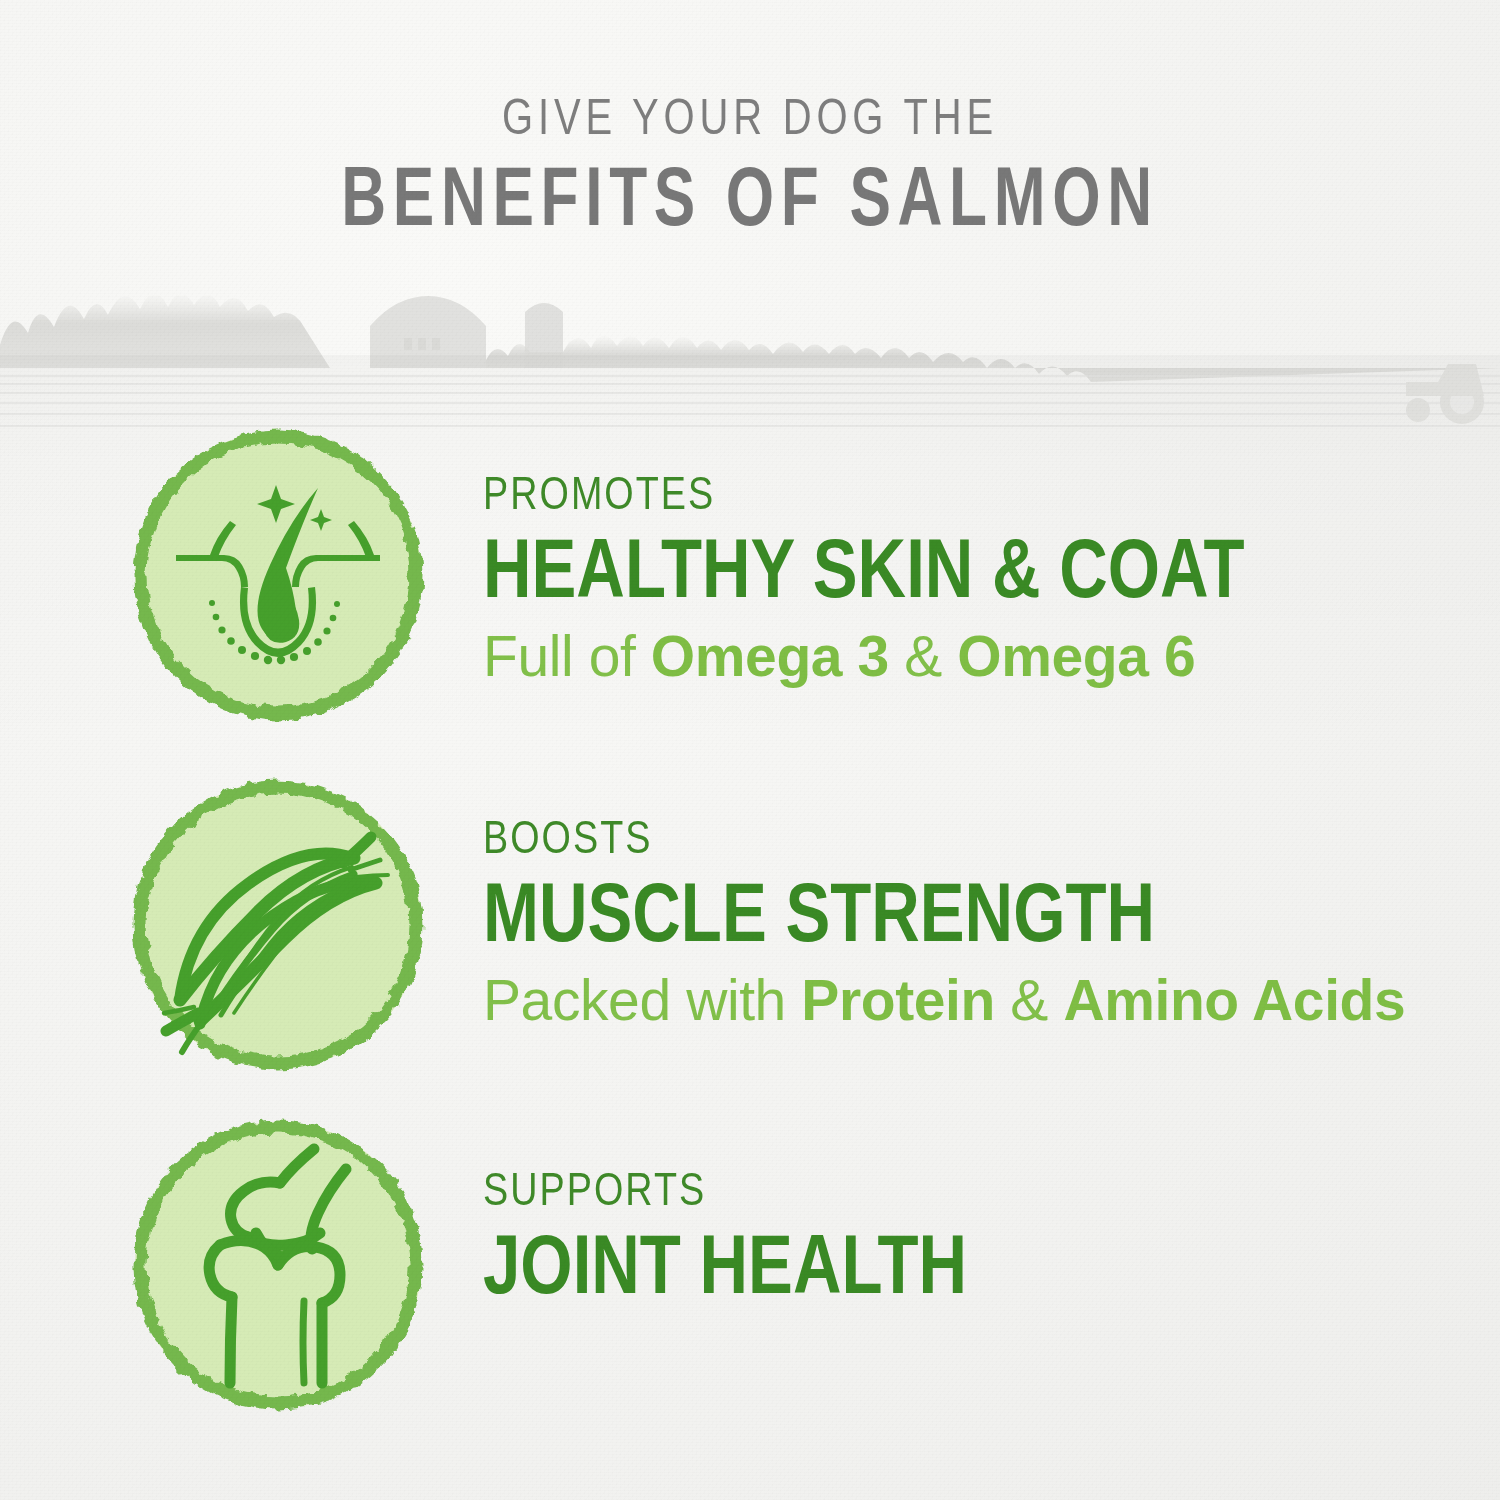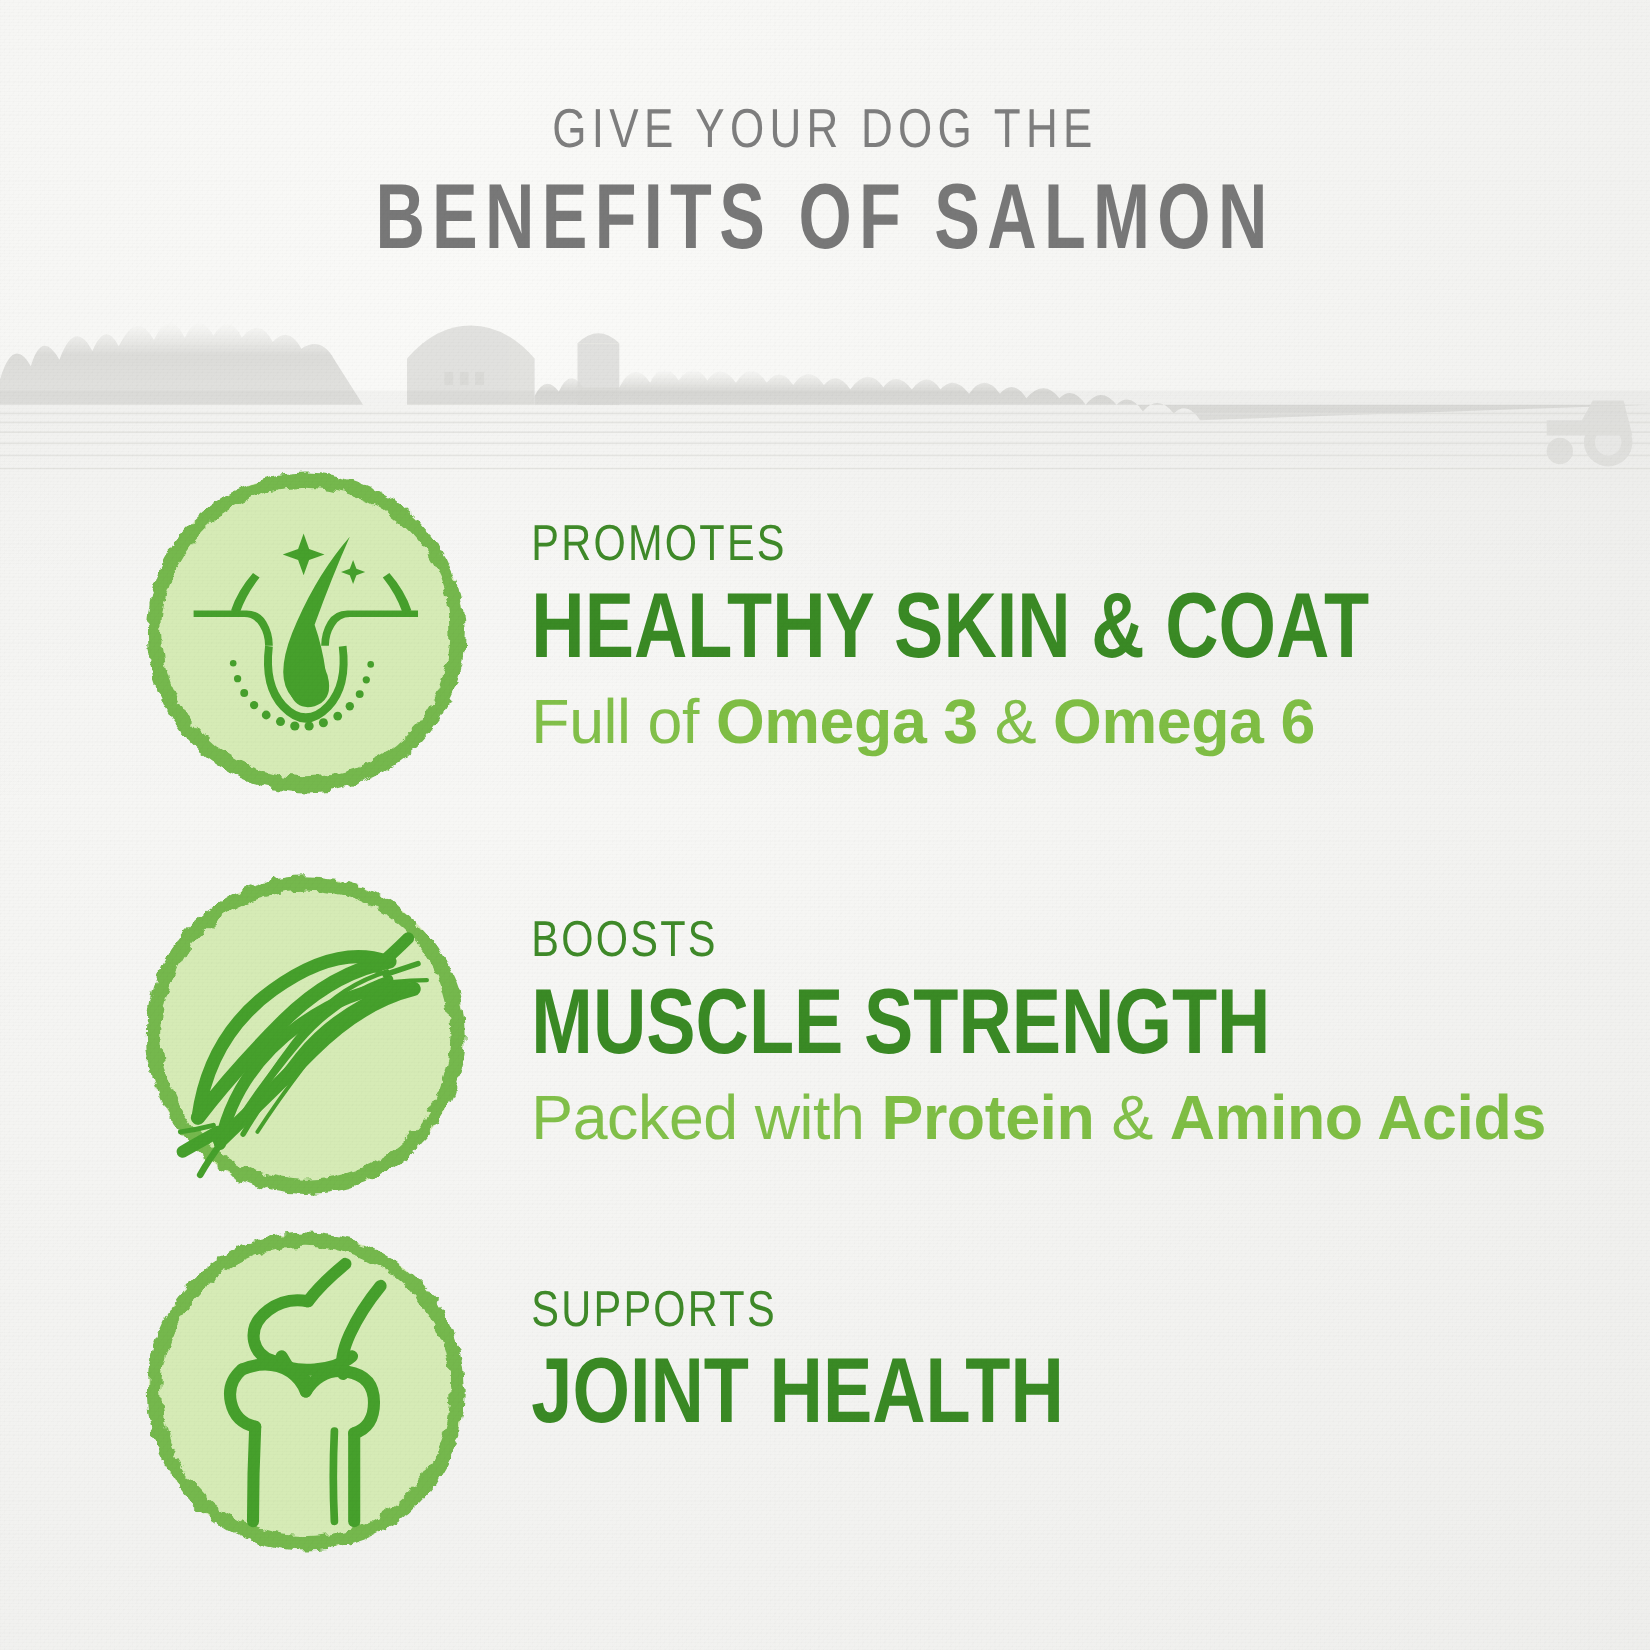--- a/index.html
+++ b/index.html
@@ -90,21 +90,21 @@
 
   
   .benefit {
     position: absolute;
     left: 0;
     width: 1229px;
     height: 300px;
     margin-left: 28px;
   }
   .benefit-1 { top: 425px; }
-  .benefit-2 { top: 791px; }
+  .benefit-2 { top: 775px; }
   .benefit-3 { top: 1115px; }
 
   .badge {
     position: absolute;
     left: 100px;
     top: 0;
     width: 300px;
     height: 300px;
   }
   .badge svg { display: block; width: 300px; height: 300px; }

